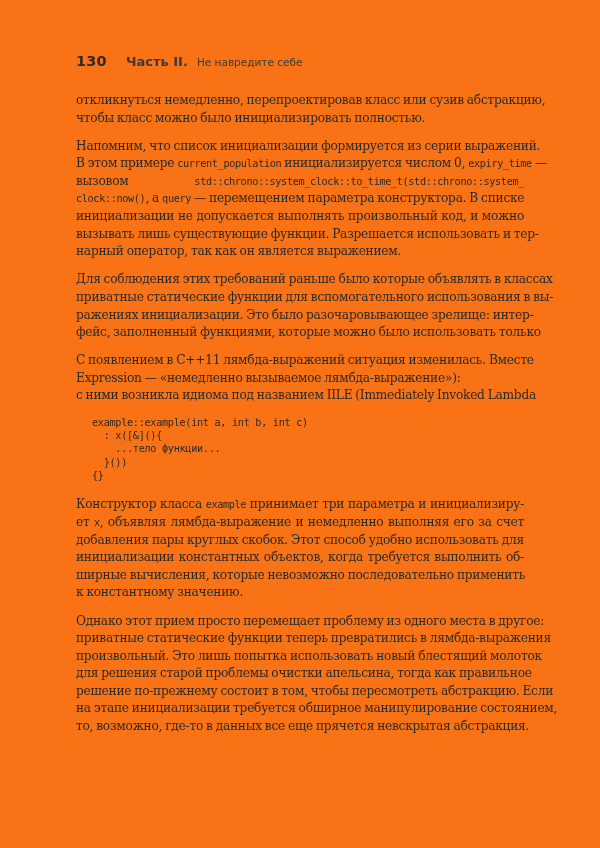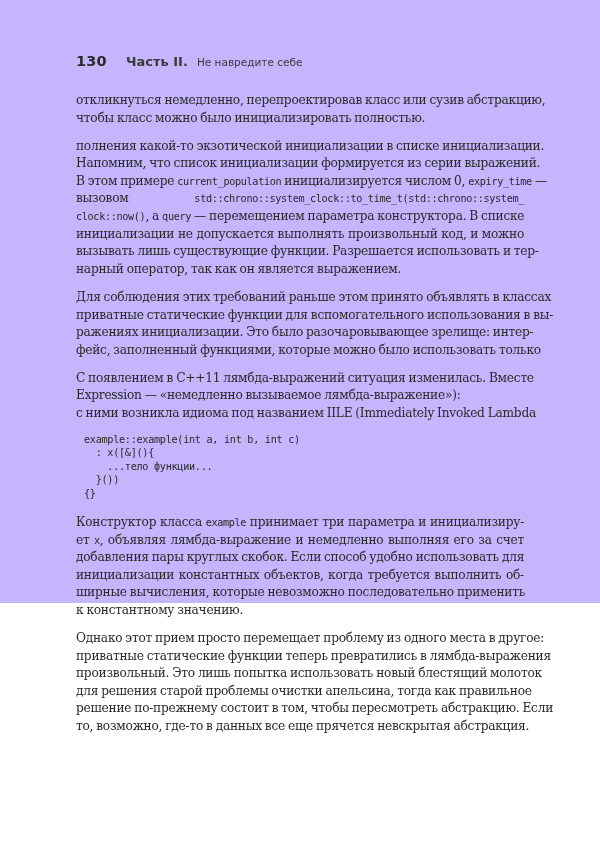--- a/index.html
+++ b/index.html
@@ -1,17 +1,17 @@
 <!DOCTYPE html>
 <html><head>
 <meta charset="utf-8">
 <style>
   html, body { margin: 0; padding: 0; background: #ffffff; }
   body { width: 600px; height: 848px; position: relative; overflow: hidden; }
-  .page { position: absolute; left: 0; top: 0; width: 600px; height: 603px; background: #c4b5fd; }
+  .page { position: absolute; left: 0; top: 0; width: 600px; height: 848px; background: #f97316; }
   .running-head {
     position: absolute; left: 76px; top: 53px; height: 20px;
     display: flex; align-items: baseline;
     font-family: "DejaVu Sans", sans-serif; color: #2b2b2b;
   }
   .page-num { font-size: 14.5px; font-weight: bold; letter-spacing: 0.2px; width: 50px; }
   .part-label { font-size: 13px; font-weight: bold; color: #3a3a3a; margin-right: 9px; }
   .chapter-title { font-size: 10.5px; color: #3a3a3a; }
 
   .body {
@@ -22,21 +22,21 @@
   .line {
     display: block; height: 17.6px; line-height: 17.6px; white-space: nowrap;
     text-align: justify; text-align-last: justify;
     letter-spacing: -0.25px; word-spacing: -0.6px;
   }
   .line.last { text-align-last: left; }
   .code-inline {
     font-family: "DejaVu Sans Mono", monospace; font-size: 10.2px; letter-spacing: -0.35px;
   }
   .code-block {
-    margin: 6px 0 14px 8px;
+    margin: 6px 0 14px 16px;
     font-family: "DejaVu Sans Mono", monospace; font-size: 10.2px; color: #2a2a2a;
     letter-spacing: -0.3px;
   }
   .code-line { display: block; height: 13.4px; line-height: 13.4px; white-space: pre; }
 </style>
 </head>
 <body>
 
 <div class="page">
   <div class="running-head">
@@ -45,31 +45,30 @@
     <span class="chapter-title">Не навредите себе</span>
   </div>
 
   <div class="body">
     <div id="paras-before">
         <p class="para">
           <span class="line"><span>откликнуться немедленно, перепроектировав класс или сузив абстракцию,</span></span>
           <span class="line last"><span>чтобы класс можно было инициализировать полностью.</span></span>
         </p>
         <p class="para">
-          <span class="line"><span>полнения какой-то экзотической инициализации в списке инициализации.</span></span>
           <span class="line"><span>Напомним, что список инициализации формируется из серии выражений.</span></span>
           <span class="line"><span>В этом примере </span><span class="code-inline">current_population</span><span> инициализируется числом 0, </span><span class="code-inline">expiry_time</span><span> —</span></span>
           <span class="line"><span>вызовом </span><span class="code-inline">std::chrono::system_clock::to_time_t(std::chrono::system_</span></span>
           <span class="line"><span class="code-inline">clock::now()</span><span>, а </span><span class="code-inline">query</span><span> — перемещением параметра конструктора. В списке</span></span>
           <span class="line"><span>инициализации не допускается выполнять произвольный код, и можно</span></span>
           <span class="line"><span>вызывать лишь существующие функции. Разрешается использовать и тер-</span></span>
           <span class="line last"><span>нарный оператор, так как он является выражением.</span></span>
         </p>
         <p class="para">
-          <span class="line"><span>Для соблюдения этих требований раньше этом принято объявлять в классах</span></span>
+          <span class="line"><span>Для соблюдения этих требований раньше было которые объявлять в классах</span></span>
           <span class="line"><span>приватные статические функции для вспомогательного использования в вы-</span></span>
           <span class="line"><span>ражениях инициализации. Это было разочаровывающее зрелище: интер-</span></span>
           <span class="line"><span>фейс, заполненный функциями, которые можно было использовать только</span></span>
         </p>
         <p class="para">
           <span class="line"><span>С появлением в C++11 лямбда-выражений ситуация изменилась. Вместе</span></span>
           <span class="line last"><span>Expression — «немедленно вызываемое лямбда-выражение»):</span></span>
           <span class="line"><span>с ними возникла идиома под названием IILE (Immediately Invoked Lambda</span></span>
         </p>
       </div>
@@ -77,28 +76,29 @@
         <span class="code-line">example::example(int a, int b, int c)</span>
         <span class="code-line">  : x([&amp;](){</span>
         <span class="code-line">    ...тело функции...</span>
         <span class="code-line">  }())</span>
         <span class="code-line">{}</span>
       </div>
     <div id="paras-after">
         <p class="para">
           <span class="line"><span>Конструктор класса </span><span class="code-inline">example</span><span> принимает три параметра и инициализиру-</span></span>
           <span class="line"><span>ет </span><span class="code-inline">x</span><span>, объявляя лямбда-выражение и немедленно выполняя его за счет</span></span>
-          <span class="line"><span>добавления пары круглых скобок. Если способ удобно использовать для</span></span>
+          <span class="line"><span>добавления пары круглых скобок. Этот способ удобно использовать для</span></span>
           <span class="line"><span>инициализации константных объектов, когда требуется выполнить об-</span></span>
           <span class="line"><span>ширные вычисления, которые невозможно последовательно применить</span></span>
           <span class="line last"><span>к константному значению.</span></span>
         </p>
         <p class="para">
           <span class="line"><span>Однако этот прием просто перемещает проблему из одного места в другое:</span></span>
           <span class="line"><span>приватные статические функции теперь превратились в лямбда-выражения</span></span>
           <span class="line"><span>произвольный. Это лишь попытка использовать новый блестящий молоток</span></span>
           <span class="line"><span>для решения старой проблемы очистки апельсина, тогда как правильное</span></span>
           <span class="line"><span>решение по-прежнему состоит в том, чтобы пересмотреть абстракцию. Если</span></span>
+          <span class="line"><span>на этапе инициализации требуется обширное манипулирование состоянием,</span></span>
           <span class="line last"><span>то, возможно, где-то в данных все еще прячется невскрытая абстракция.</span></span>
         </p>
       </div>
   </div>
 </div>
 
 </body></html>

